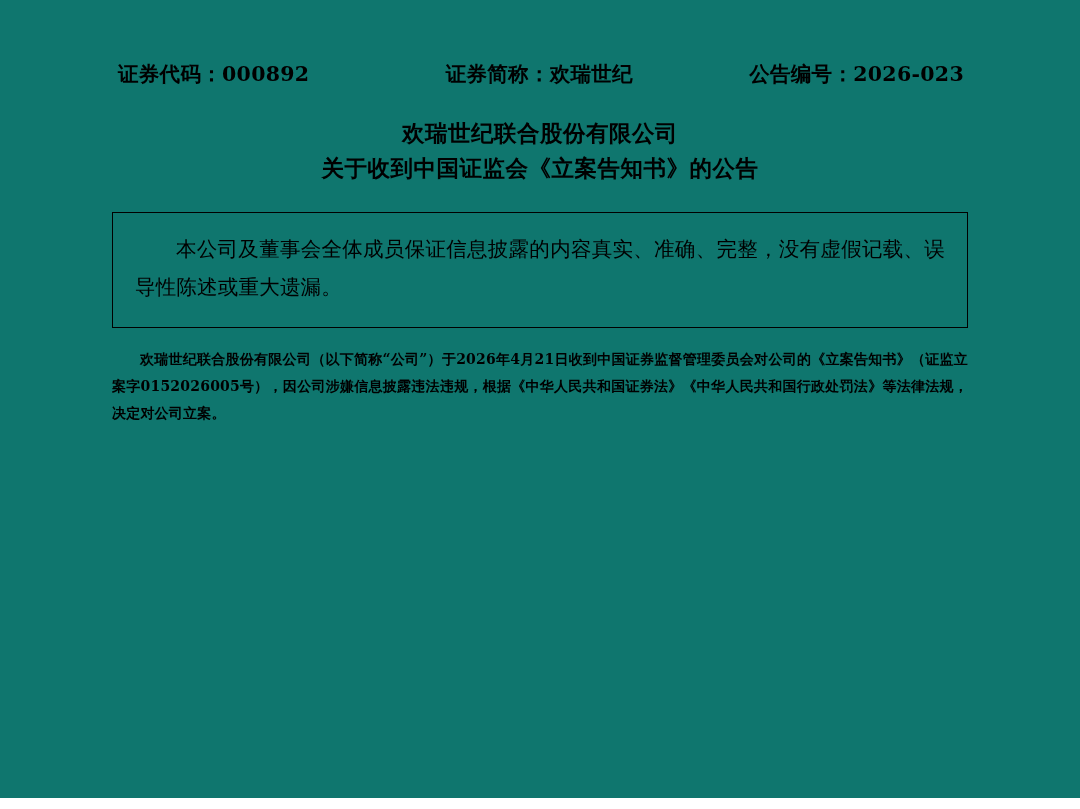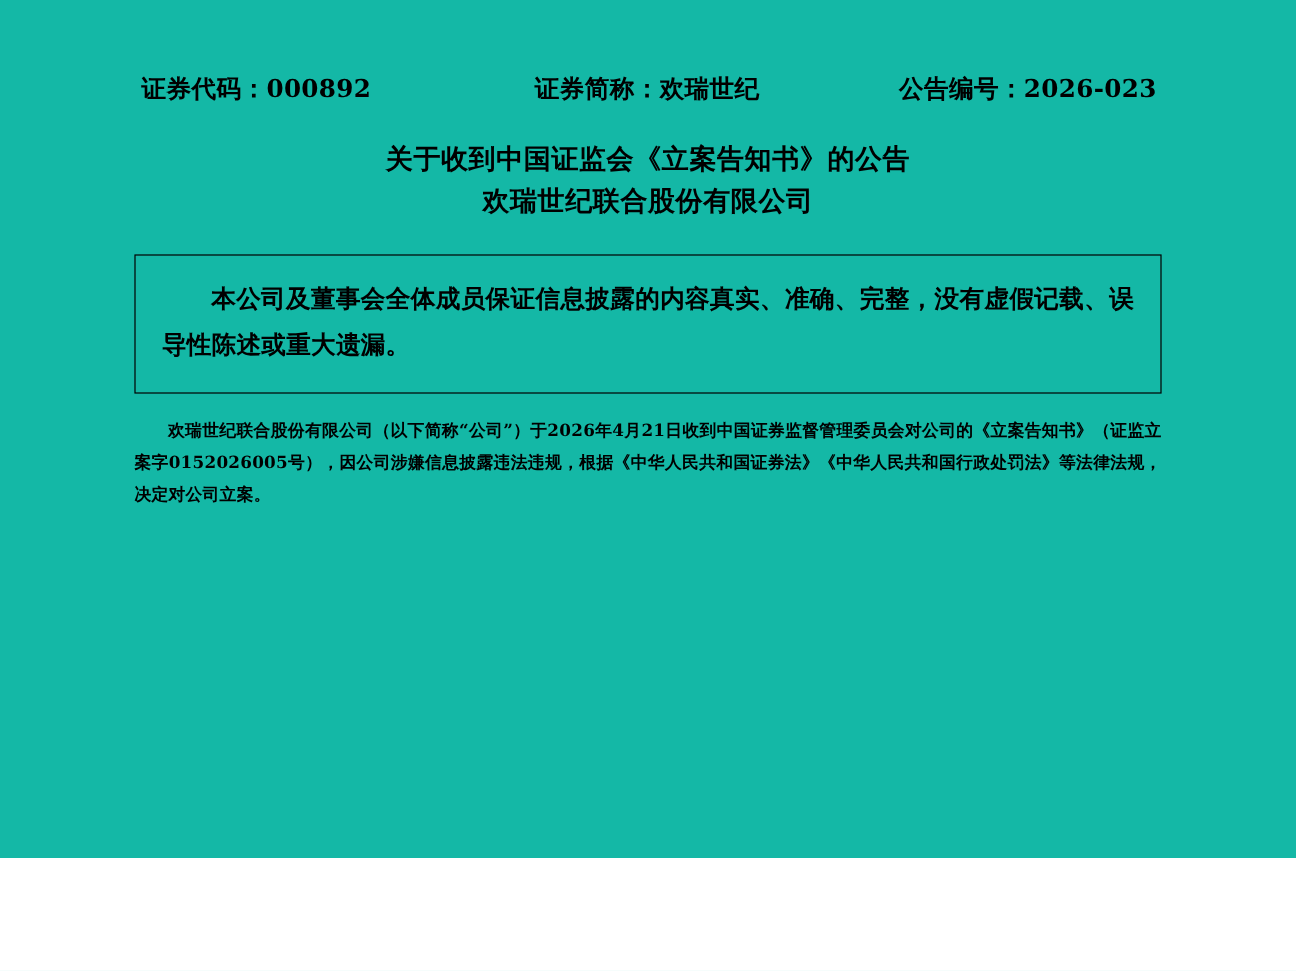--- a/index.html
+++ b/index.html
@@ -10,22 +10,22 @@
   body {
     width: 1080px;
     height: 809px;
     overflow: hidden;
     font-family: "DejaVu Serif", "Liberation Serif", serif;
     color: #000000;
   }
   .page {
     position: relative;
     width: 1080px;
-    height: 715px;
-    background: #14b8a6;
+    height: 798px;
+    background: #0f766e;
     box-sizing: border-box;
     padding: 0 112px;
   }
   
   .doc-header {
     display: flex;
     justify-content: space-between;
     align-items: baseline;
     padding-top: 60px;
     font-size: 20.5px;
@@ -53,21 +53,21 @@
 
   
   .statement-box {
     margin-top: 26px;
     border: 1.5px solid #000000;
     padding: 18px 22px 20px 22px;
     box-sizing: border-box;
   }
   .statement-text {
     font-size: 20.5px;
-    font-weight: bold;
+    font-weight: normal;
     line-height: 1.85;
     text-align: justify;
     text-indent: 2em;
     letter-spacing: 0.2px;
   }
 
   
   .body-block {
     margin-top: 18px;
   }
@@ -86,22 +86,22 @@
 
 <div class="page">
 
   <div class="doc-header">
     <span class="hdr-item hdr-left">证券代码：000892</span>
     <span class="hdr-item hdr-mid">证券简称：欢瑞世纪</span>
     <span class="hdr-item hdr-right">公告编号：2026-023</span>
   </div>
 
   <div class="title-block">
+    <div class="title-line">欢瑞世纪联合股份有限公司</div>
     <div class="title-line">关于收到中国证监会《立案告知书》的公告</div>
-    <div class="title-line">欢瑞世纪联合股份有限公司</div>
   </div>
 
   <div class="statement-box">
     <div class="statement-text">本公司及董事会全体成员保证信息披露的内容真实、准确、完整，没有虚假记载、误导性陈述或重大遗漏。</div>
   </div>
 
   <div class="body-block">
     <p class="body-para">欢瑞世纪联合股份有限公司（以下简称“公司”）于2026年4月21日收到中国证券监督管理委员会对公司的《立案告知书》（证监立案字0152026005号），因公司涉嫌信息披露违法违规，根据《中华人民共和国证券法》《中华人民共和国行政处罚法》等法律法规，决定对公司立案。</p>
   </div>
 

